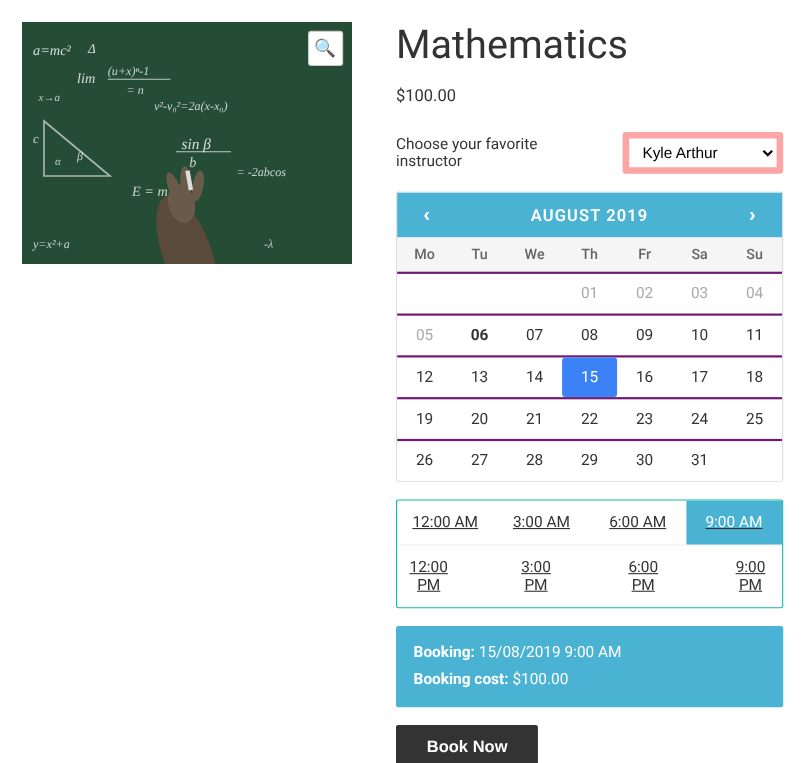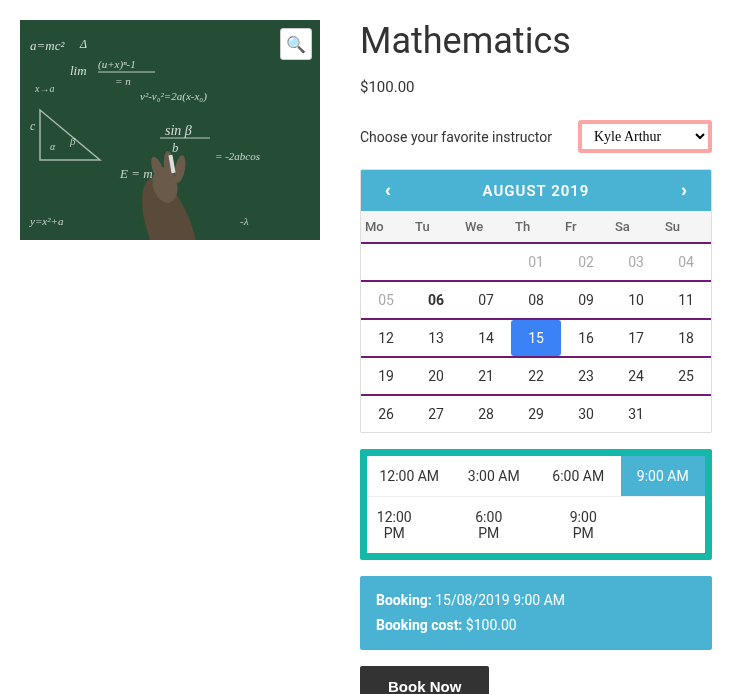--- a/index.html
+++ b/index.html
@@ -64,27 +64,26 @@
       margin-bottom: 24px;
     }
     .instructor-row {
       display: flex;
       align-items: center;
       gap: 26px;
       margin-bottom: 16px;
       font-size: 14px;
     }
     .instructor-select {
-      border: 4px solid #fca5a5;
+      border: 6px solid #fca5a5;
       border-radius: 3px;
       padding: 4px 8px;
       font-size: 14px;
       background: #fff;
       cursor: pointer;
-      font-family: Liberation Serif, serif;
     }
     .calendar-container {
       border: 1px solid #ddd;
       border-radius: 2px;
       overflow: hidden;
       margin-bottom: 16px;
     }
     .calendar-header {
       background: #4ab3d4;
       color: #fff;
@@ -109,20 +108,21 @@
     }
     .calendar-grid {
       background: #fff;
     }
     .cal-days-header {
       display: grid;
       grid-template-columns: repeat(7, 1fr);
       background: #f5f5f5;
     }
     .cal-day-name {
+      text-align: center;
       padding: 8px 4px;
       font-size: 13px;
       color: #666;
       font-weight: 500;
     }
     .cal-weeks {
       display: flex;
       flex-direction: column;
     }
     .cal-week {
@@ -145,24 +145,25 @@
     }
     .cal-cell.bold {
       font-weight: 700;
     }
     .cal-cell.selected {
       background: #3b82f6;
       color: #fff;
       border-radius: 3px;
     }
     .time-slots-container {
-      border: 7px solid #14b8a6;
+      border: 1px solid #14b8a6;
       border-radius: 2px;
       margin-bottom: 16px;
       overflow: hidden;
+      text-decoration: underline;
     }
     .time-row {
       display: grid;
       grid-template-columns: repeat(4, 1fr);
       border-bottom: 1px solid #eee;
     }
     .time-row:last-child {
       border-bottom: none;
       gap: 40px;
     }
@@ -335,20 +336,21 @@
     
     <div class="time-slots-container" id="time-slots">
     <div class="time-row">
           <div class="time-cell">12:00 AM</div>
           <div class="time-cell">3:00 AM</div>
           <div class="time-cell">6:00 AM</div>
           <div class="time-cell selected">9:00 AM</div>
         </div>
         <div class="time-row">
           <div class="time-cell">12:00 PM</div>
+          <div class="time-cell">3:00 PM</div>
           <div class="time-cell">6:00 PM</div>
           <div class="time-cell">9:00 PM</div>
         </div>
       </div>
 
     
     <div class="booking-summary">
       <div>
         <span class="label">Booking:</span>
         <span>15/08/2019 9:00 AM</span>

